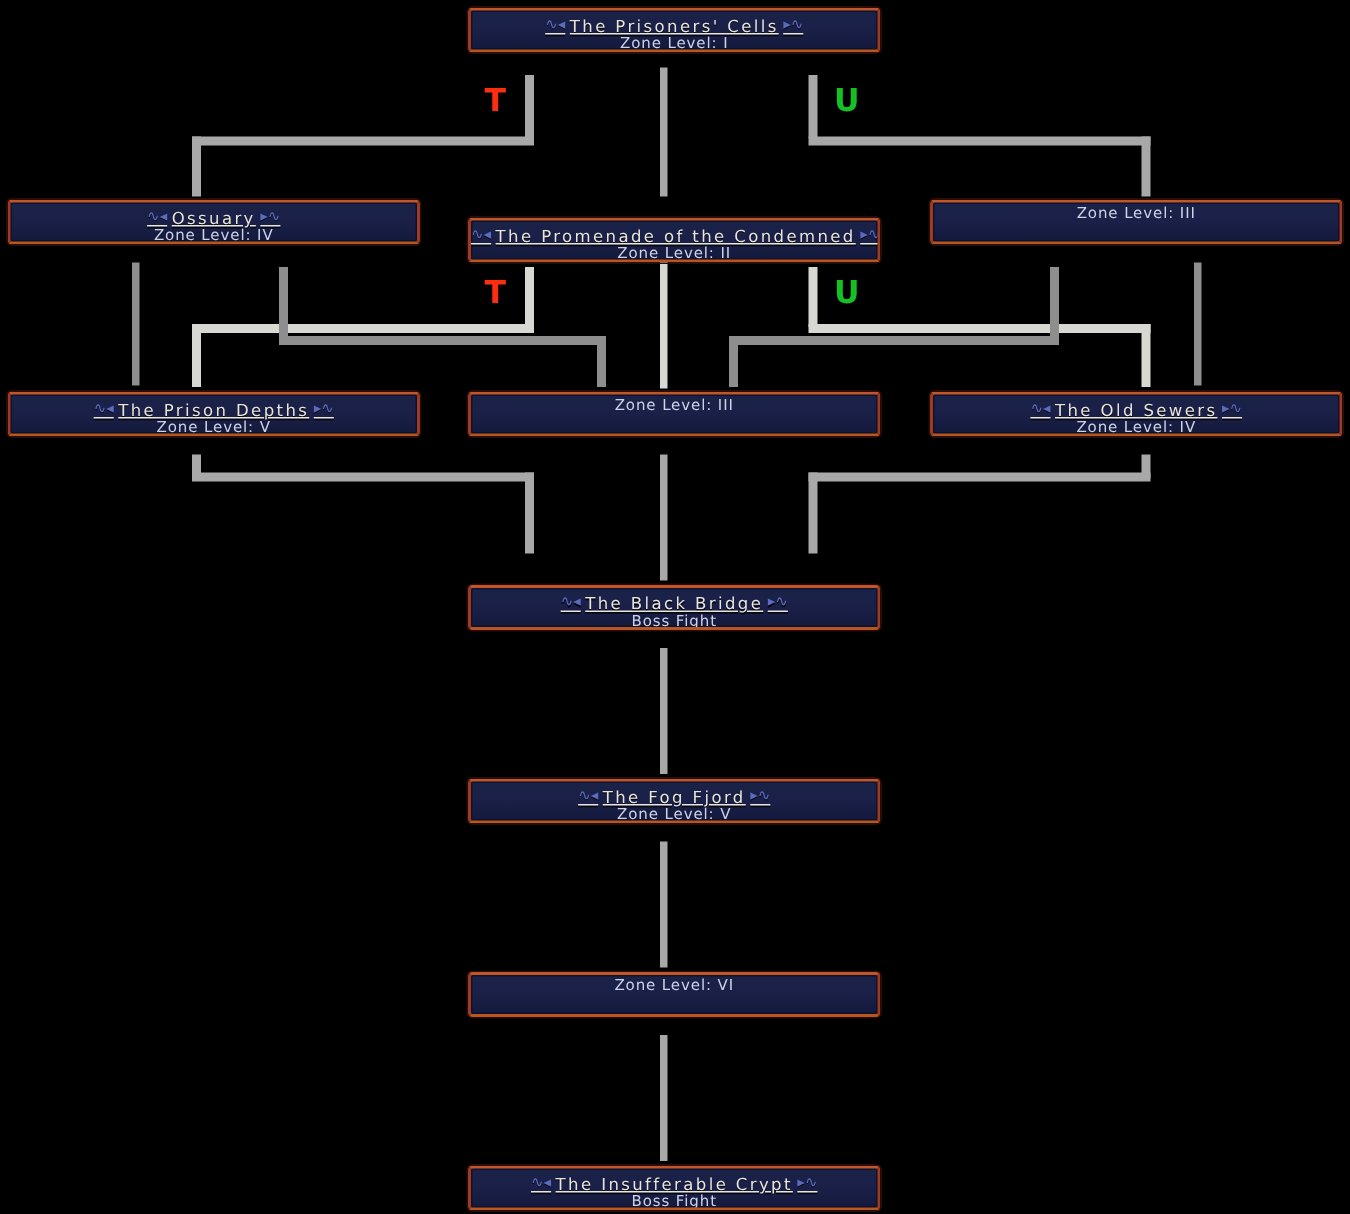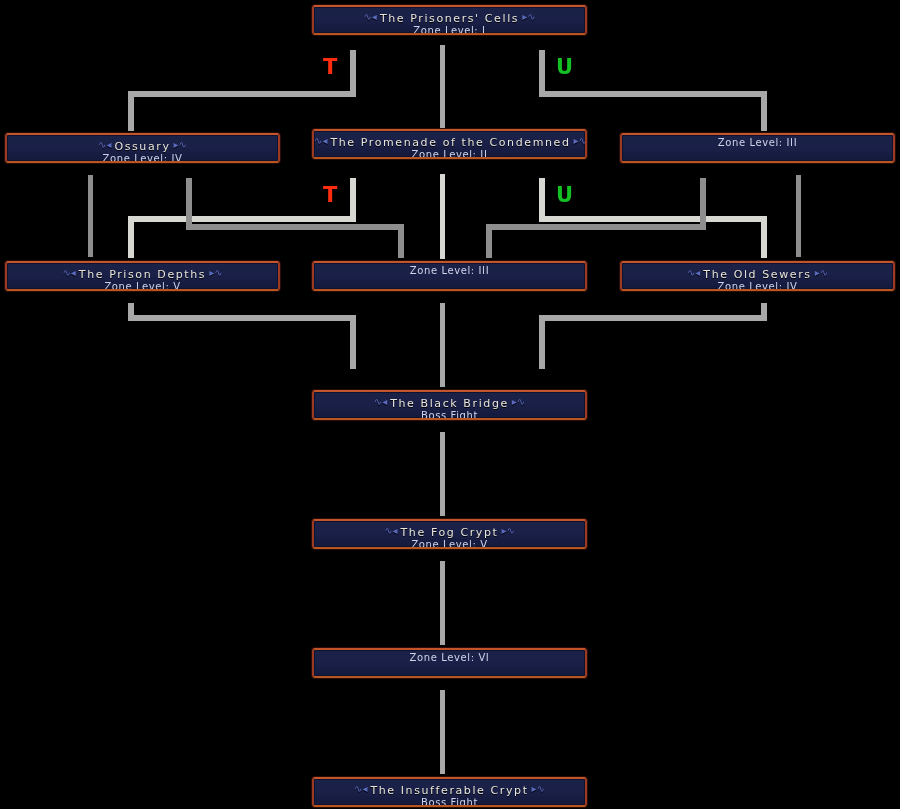--- a/index.html
+++ b/index.html
@@ -70,20 +70,21 @@
 
   .node .title {
     display: block;
     font-size: 11px;
     letter-spacing: 1.6px;
     color: #e8e6df;
     line-height: 13px;
     margin-top: 1px;
     white-space: nowrap;
     text-shadow: 0 1px 0 #000;
+    text-decoration: underline;
   }
   .node .sub {
     display: block;
     font-size: 10px;
     letter-spacing: 0.6px;
     color: #cfd3ea;
     line-height: 11px;
     white-space: nowrap;
   }
   .flourish {
@@ -167,21 +168,21 @@
   <div class="node" style="left:312px; top:5px; width:275px;">
     <span class="title"><span class="flourish left">∿◂</span><span>The Prisoners' Cells</span><span class="flourish right">▸∿</span></span>
     <span class="sub">Zone Level: I</span>
   </div>
 
   <div class="node" style="left:5px; top:133px; width:275px;">
     <span class="title"><span class="flourish left">∿◂</span><span>Ossuary</span><span class="flourish right">▸∿</span></span>
     <span class="sub">Zone Level: IV</span>
   </div>
 
-  <div class="node" style="left:312px; top:129px; width:275px;">
+  <div class="node" style="left:312px; top:145px; width:275px;">
     <span class="title"><span class="flourish left">∿◂</span><span>The Promenade of the Condemned</span><span class="flourish right">▸∿</span></span>
     <span class="sub">Zone Level: II</span>
   </div>
 
   <div class="node" style="left:620px; top:133px; width:275px;">
     <span class="sub">Zone Level: III</span>
   </div>
 
   <div class="node" style="left:5px; top:261px; width:275px;">
     <span class="title"><span class="flourish left">∿◂</span><span>The Prison Depths</span><span class="flourish right">▸∿</span></span>
@@ -196,21 +197,21 @@
     <span class="title"><span class="flourish left">∿◂</span><span>The Old Sewers</span><span class="flourish right">▸∿</span></span>
     <span class="sub">Zone Level: IV</span>
   </div>
 
   <div class="node" style="left:312px; top:390px; width:275px;">
     <span class="title"><span class="flourish left">∿◂</span><span>The Black Bridge</span><span class="flourish right">▸∿</span></span>
     <span class="sub">Boss Fight</span>
   </div>
 
   <div class="node" style="left:312px; top:519px; width:275px;">
-    <span class="title"><span class="flourish left">∿◂</span><span>The Fog Crypt</span><span class="flourish right">▸∿</span></span>
+    <span class="title"><span class="flourish left">∿◂</span><span>The Fog Fjord</span><span class="flourish right">▸∿</span></span>
     <span class="sub">Zone Level: V</span>
   </div>
 
   <div class="node" style="left:312px; top:648px; width:275px;">
     <span class="sub">Zone Level: VI</span>
   </div>
 
   <div class="node" style="left:312px; top:777px; width:275px;">
     <span class="title"><span class="flourish left">∿◂</span><span>The Insufferable Crypt</span><span class="flourish right">▸∿</span></span>
     <span class="sub">Boss Fight</span>

